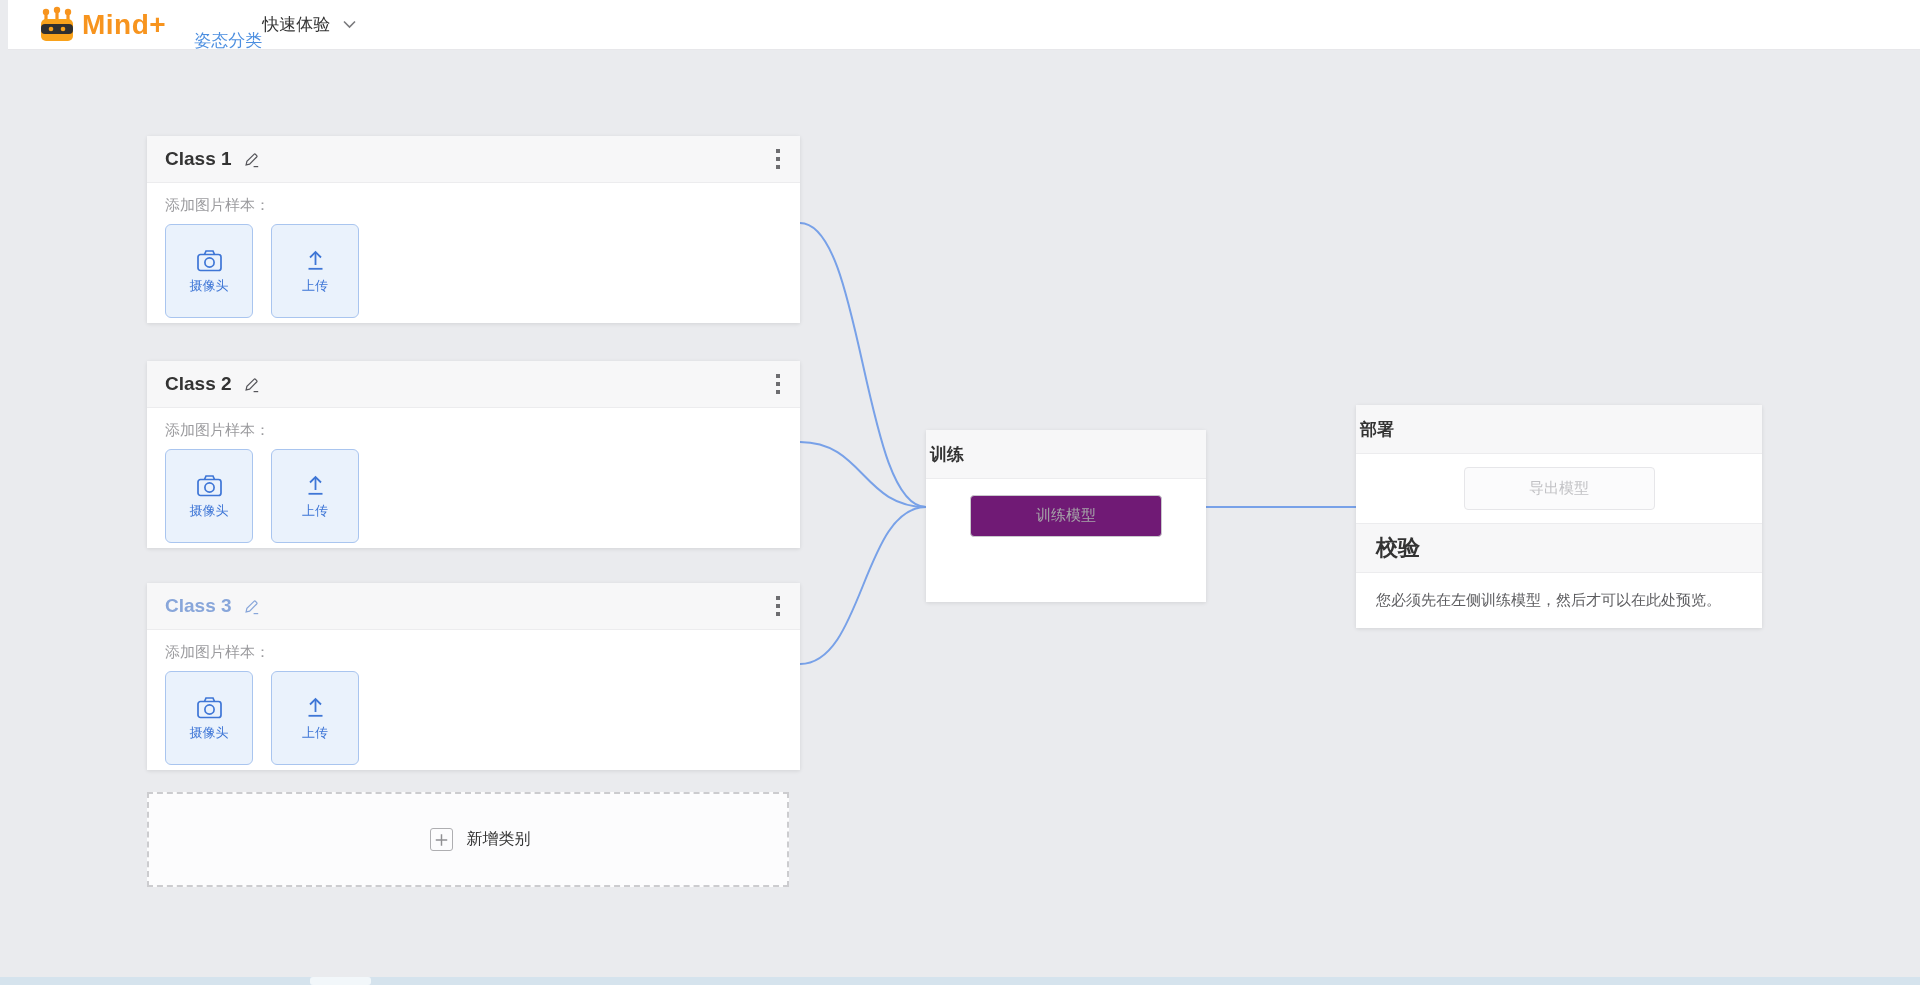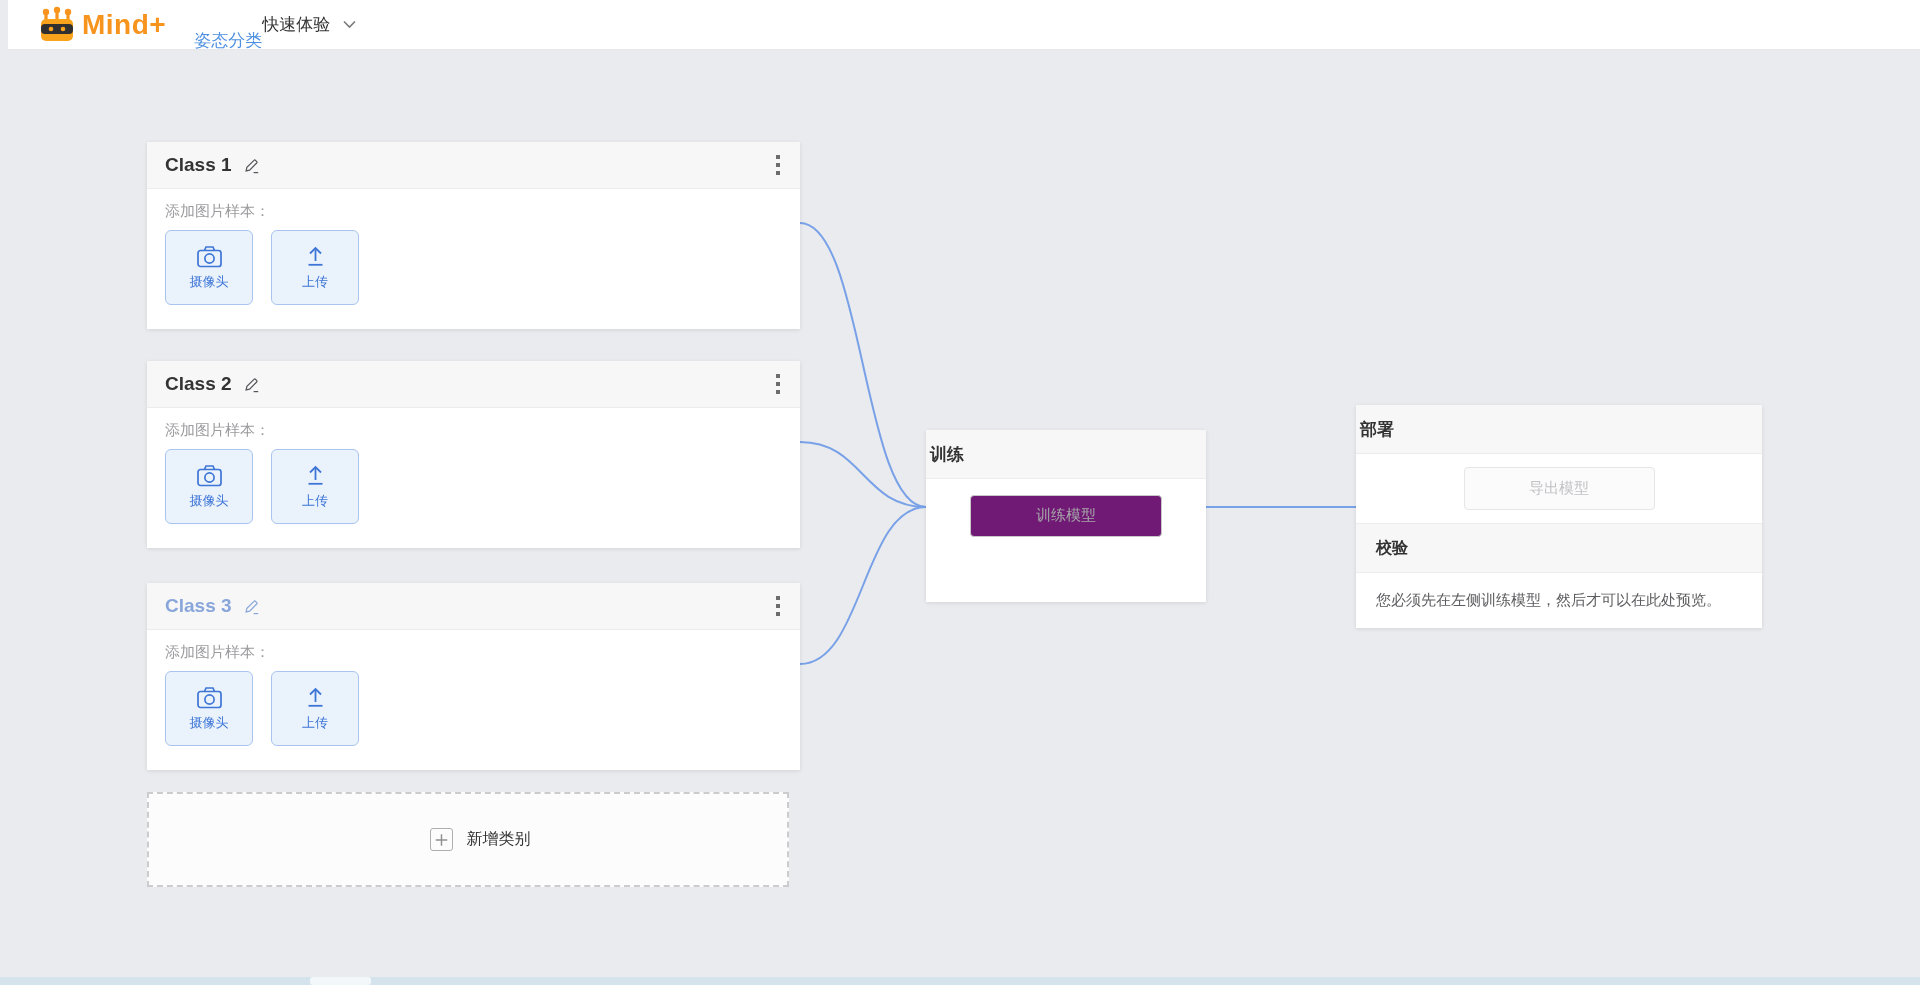--- a/index.html
+++ b/index.html
@@ -51,21 +51,21 @@
     padding:4px 6px; cursor:pointer;
   }
   .kebab i { width:4px; height:4px; background:#6d6d70; display:block; }
 
   
   .class-card { left:147px; width:653px; height:187px; }
   .class-card .card-body { padding:13px 18px 0; }
   .sample-label { font-size:15px; color:#9b9b9e; }
   .btn-row { display:flex; gap:18px; margin-top:9px; }
   .sample-btn {
-    width:88px; height:75px; border:1px solid #a9c5ef; border-radius:6px;
+    width:88px; height:94px; border:1px solid #a9c5ef; border-radius:6px;
     background:#eaf2fc; color:#3e76d6; cursor:pointer;
     display:flex; flex-direction:column; align-items:center; justify-content:center;
     gap:4px; font-size:13px; font-family:Liberation Serif, serif;
   }
   .class-card.highlighted .card-title { color:#88a6da; }
 
   
   .add-card {
     position:absolute; left:147px; top:792px; width:642px; height:95px;
     border:2px dashed #cccccf; background:#fcfcfd; z-index:2;
@@ -103,21 +103,21 @@
   .deploy-card { left:1356px; top:405px; width:406px; height:223px; display:flex; flex-direction:column; }
   .deploy-body { height:69px; display:flex; align-items:center; justify-content:center; background:#fff; }
   .export-btn {
     width:191px; height:43px;
     border:1px solid #e6e6e9; border-radius:4px; background:#fbfbfc; color:#c2c2c5;
     font-size:15px; font-family:inherit; cursor:not-allowed;
   }
   .validate-band {
     height:50px; background:#f7f7f8; border-top:1px solid #ececee; border-bottom:1px solid #ececee;
     display:flex; align-items:center; padding:12px 20px;
-    font-size:16px; font-weight:700; color:#333;
+    font-size:22px; font-weight:700; color:#333;
   }
   .validate-msg {
     flex:1; display:flex; align-items:center; padding:0 20px;
     font-size:15px; color:#5c5c5f;
   }
 
   
   .hscroll-track {
     position:absolute; left:0; bottom:0; width:1920px; height:8px;
     background:#d5e3ed; z-index:20;
@@ -161,21 +161,21 @@
 
 <div class="canvas">
 
   <svg class="connectors" width="1920" height="985" viewBox="0 0 1920 985" fill="none" stroke="#78a1e8" stroke-width="2">
     <path d="M800 223 C863 223 863 507 926 507"></path>
     <path d="M800 442 C863 442 863 507 926 507"></path>
     <path d="M800 664 C863 664 863 507 926 507"></path>
     <path d="M1206 507 L1356 507"></path>
   </svg>
 
-  <div class="card class-card" style="top:142px">
+  <div class="card class-card" style="top:136px">
     <div class="card-header">
       <span class="card-title">Class 1</span>
       <span class="edit-icon">
         <svg width="17" height="17" viewBox="0 0 17 17" fill="none" stroke="#55555a" stroke-width="1.2">
           <path d="M3.1 13.9 l0.8-3.5 7.1-7.1 a1 1 0 0 1 1.4 0 l1.3 1.3 a1 1 0 0 1 0 1.4 l-7.1 7.1 z"></path>
           <line x1="10.6" y1="15.6" x2="15.2" y2="15.6"></line>
         </svg>
       </span>
       <span class="kebab">
           <i></i>

